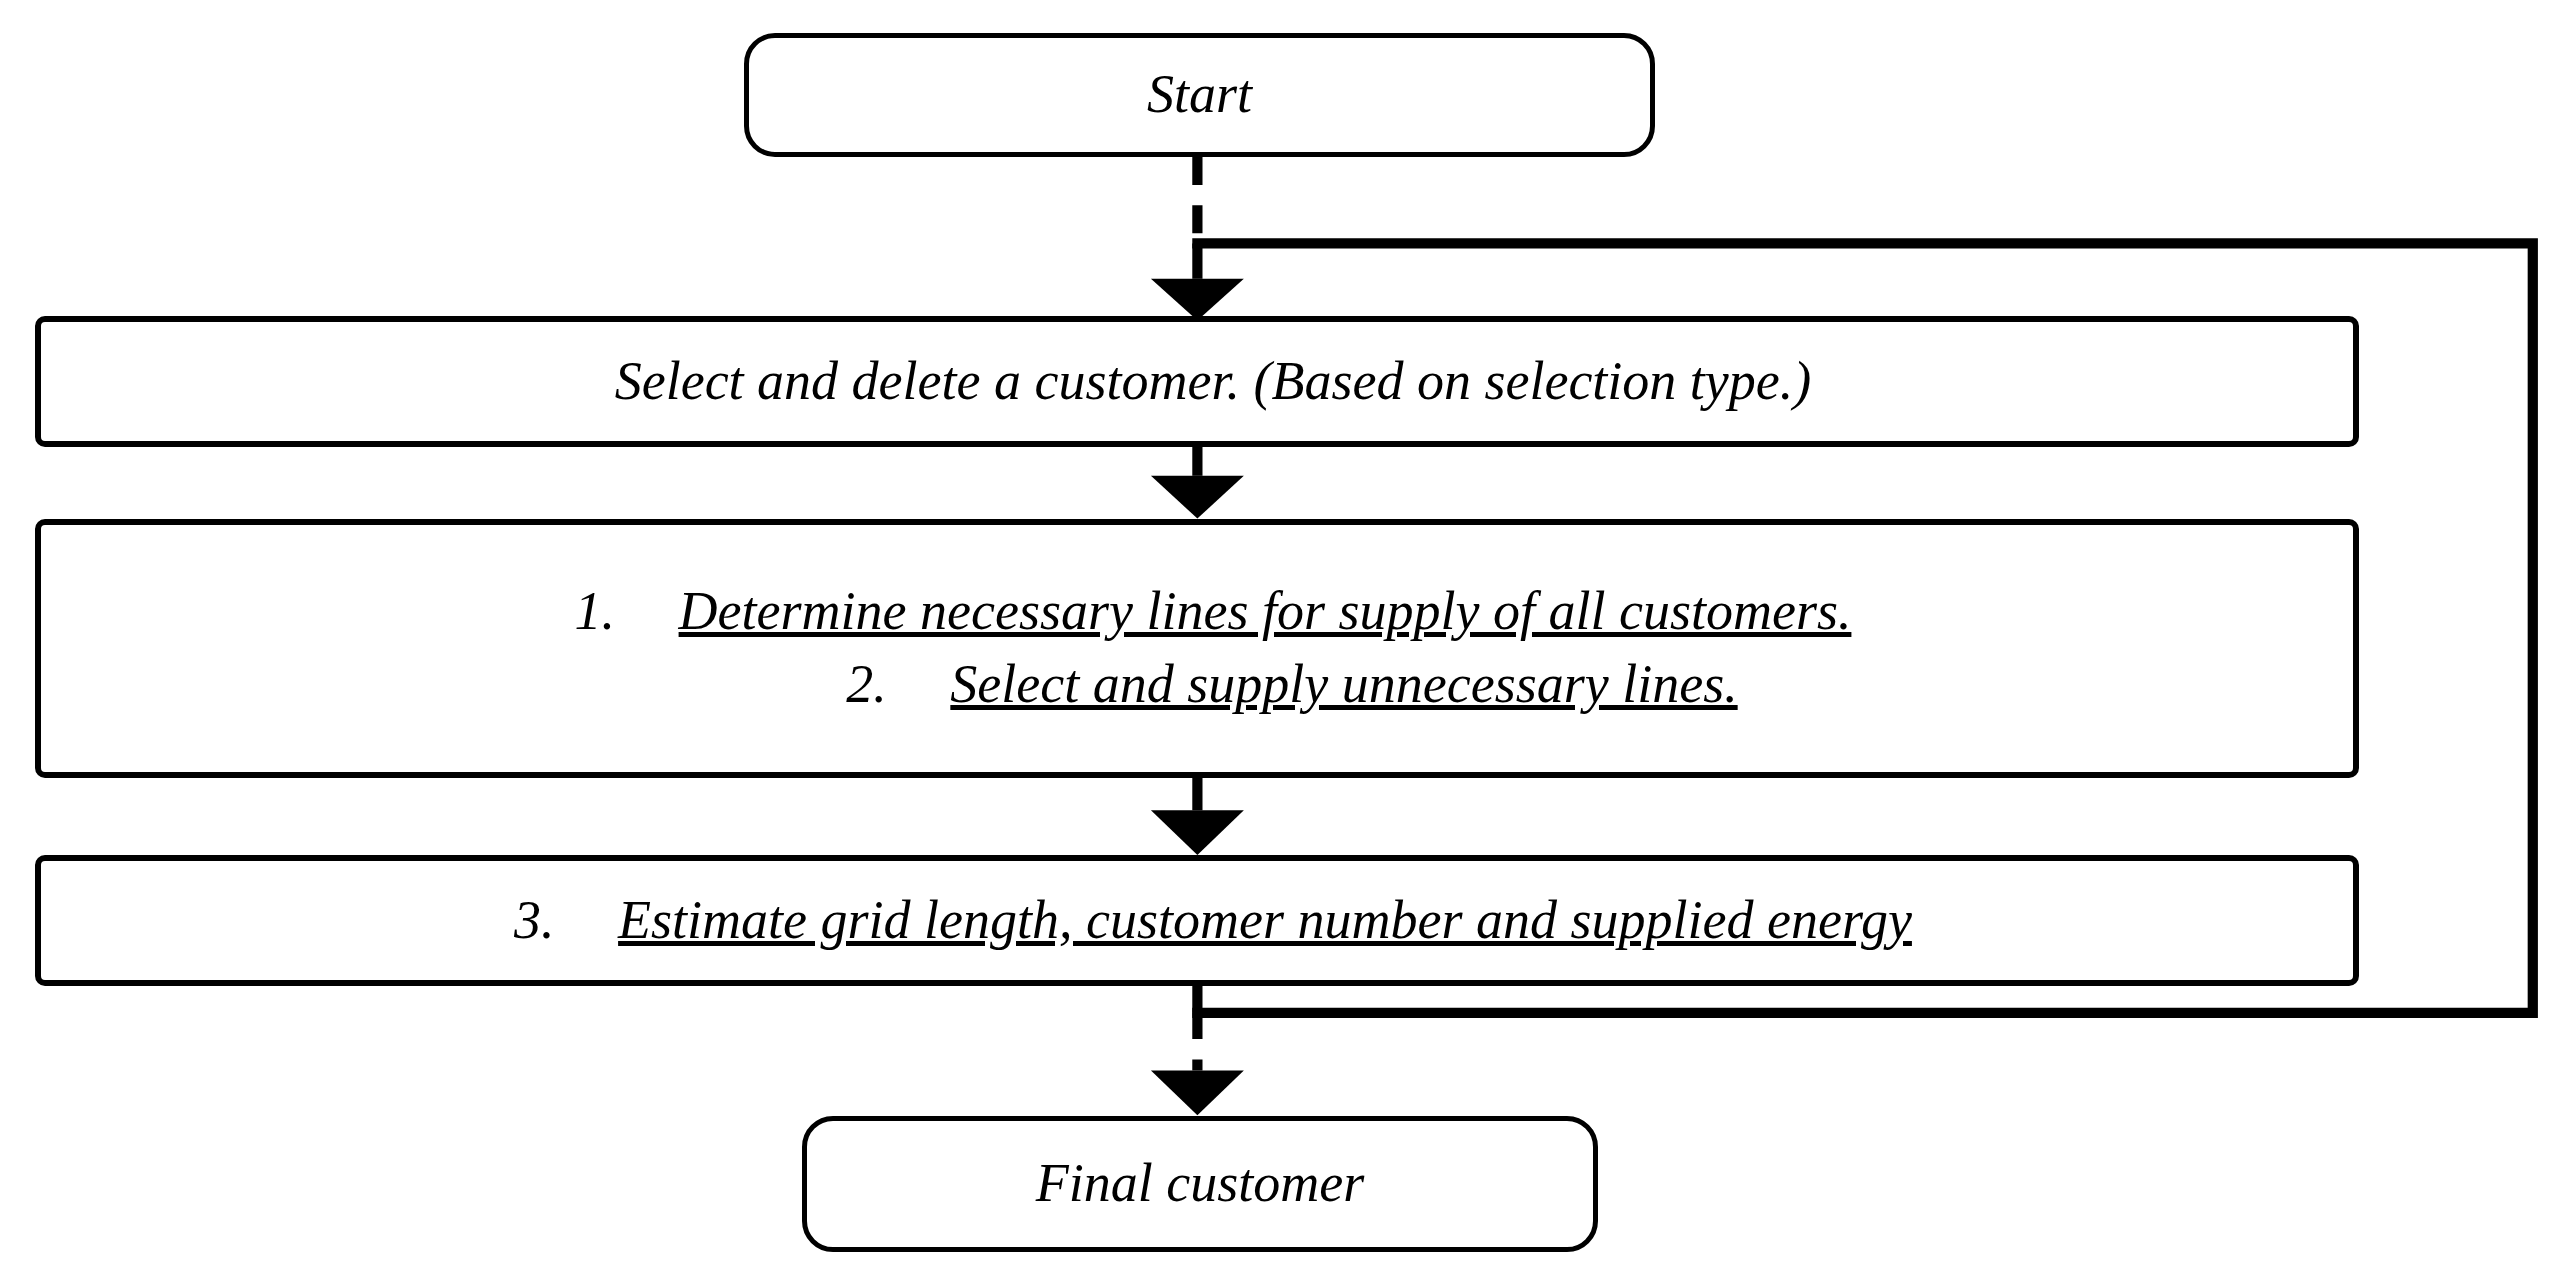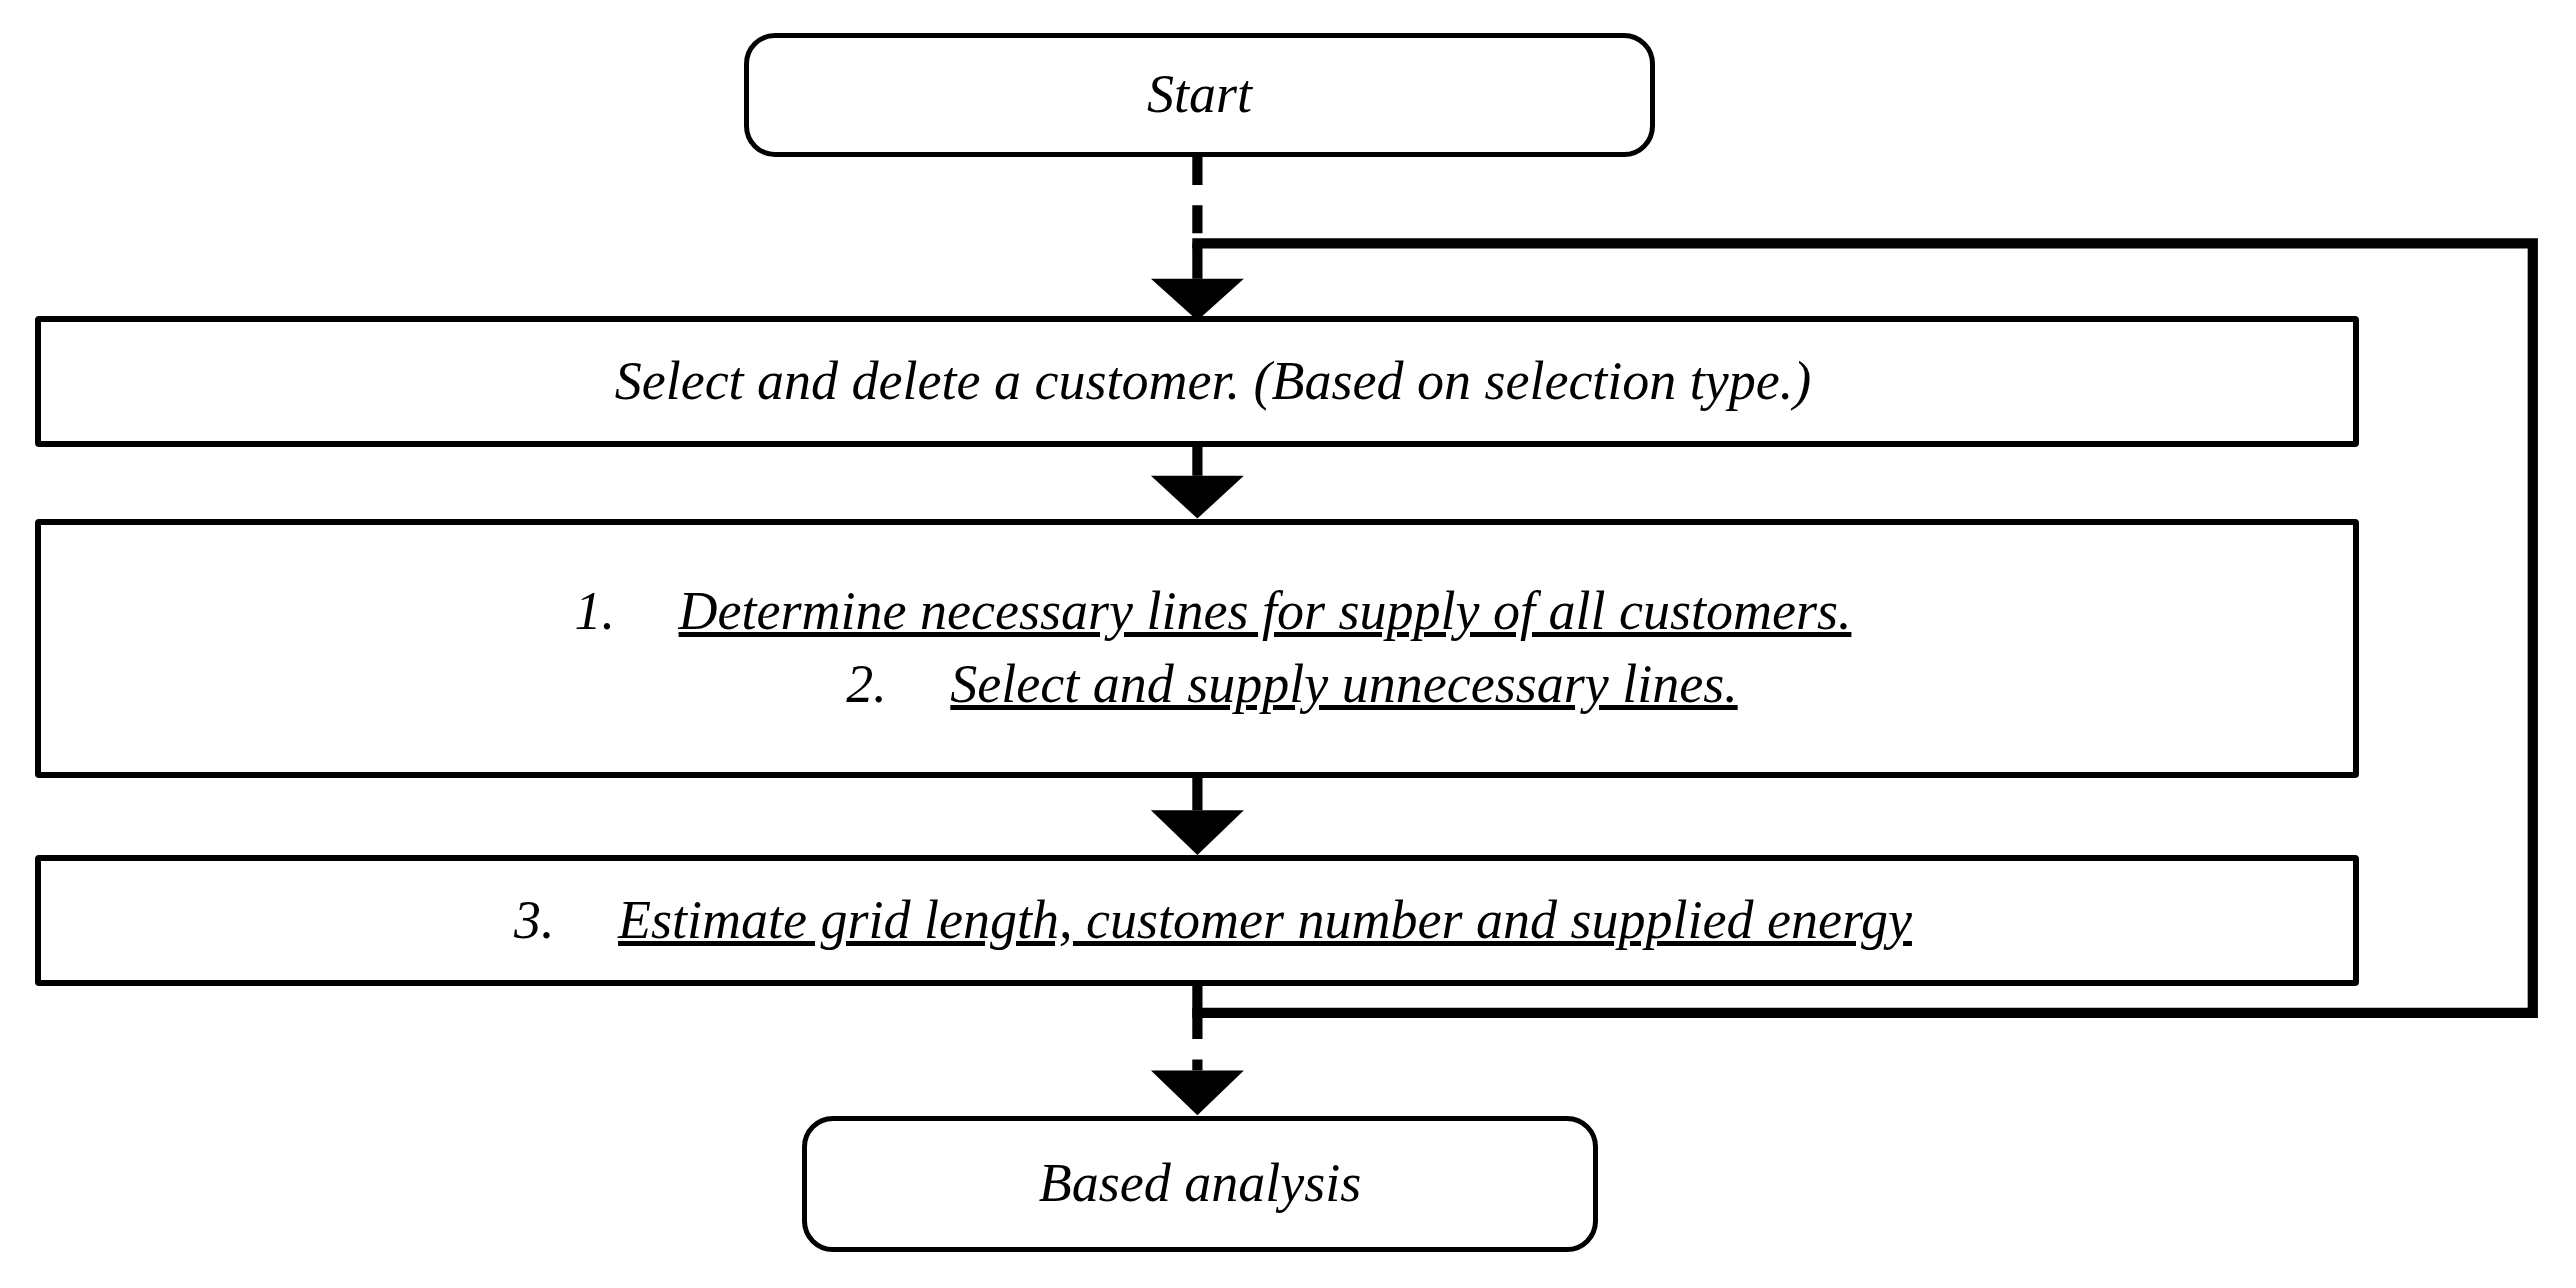--- a/index.html
+++ b/index.html
@@ -35,21 +35,21 @@
     color: #000000;
     font-style: italic;
     line-height: 1.25;
   }
   .node-terminator {
     border: 5.6px solid #000000;
     border-radius: 31px;
   }
   .node-process {
     border: 6.5px solid #000000;
-    border-radius: 4px;
+    border-radius: 10px;
     padding-left: 32px;
   }
   .node-label {
     font-size: 54px;
     font-style: italic;
     white-space: nowrap;
   }
   .list-block {
     width: 100%;
     display: flex;
@@ -152,17 +152,17 @@
   </div>
 
   <div id="box-estimate" class="node node-process">
     <div class="single-row">
       <span class="list-num">3.</span>
       <span class="list-text">Estimate grid length, customer number and supplied energy</span>
     </div>
   </div>
 
   <div id="box-final" class="node node-terminator">
-    <span class="node-label">Based analysis</span>
+    <span class="node-label">Final customer</span>
   </div>
 
 </div>
 
 
 </body></html>

